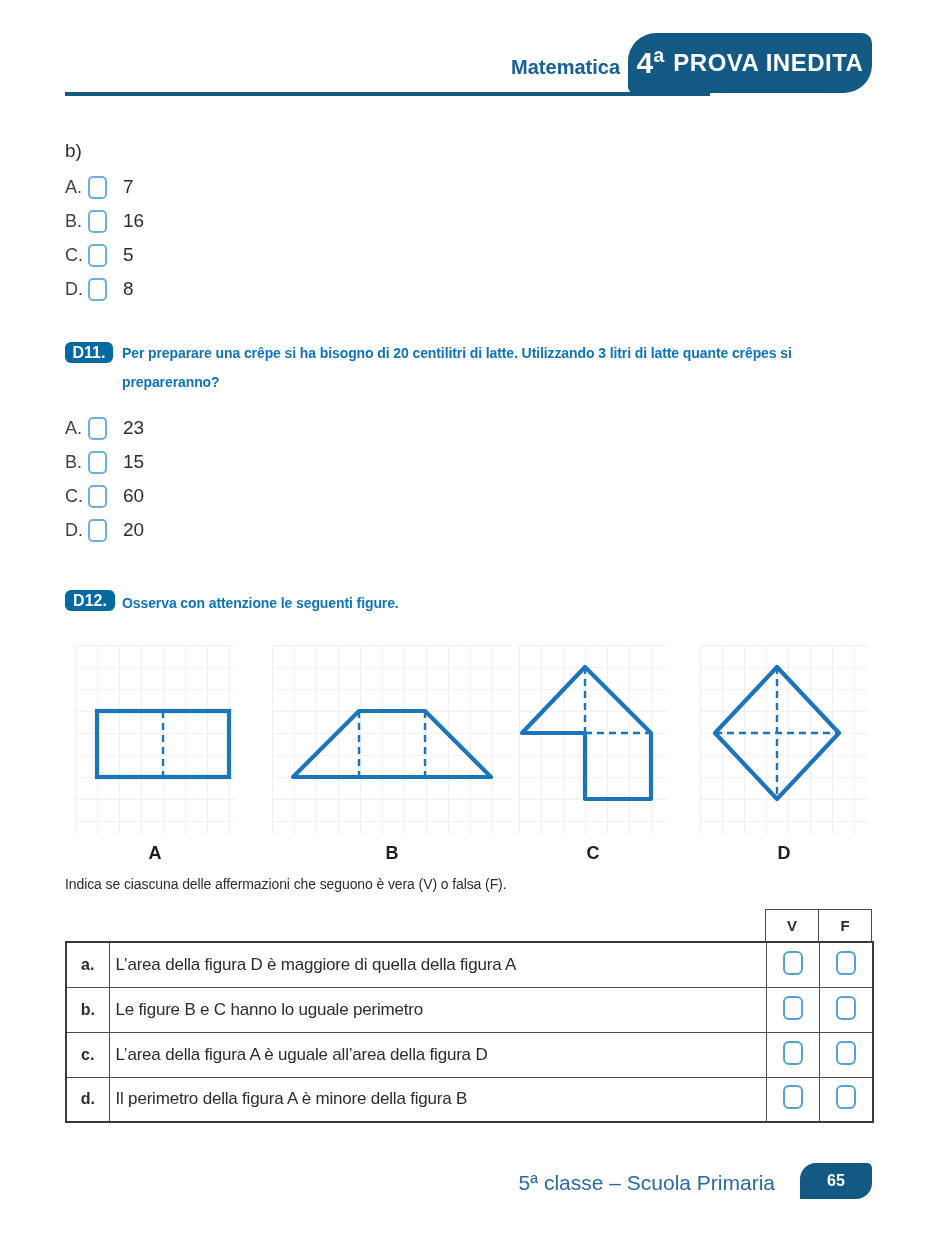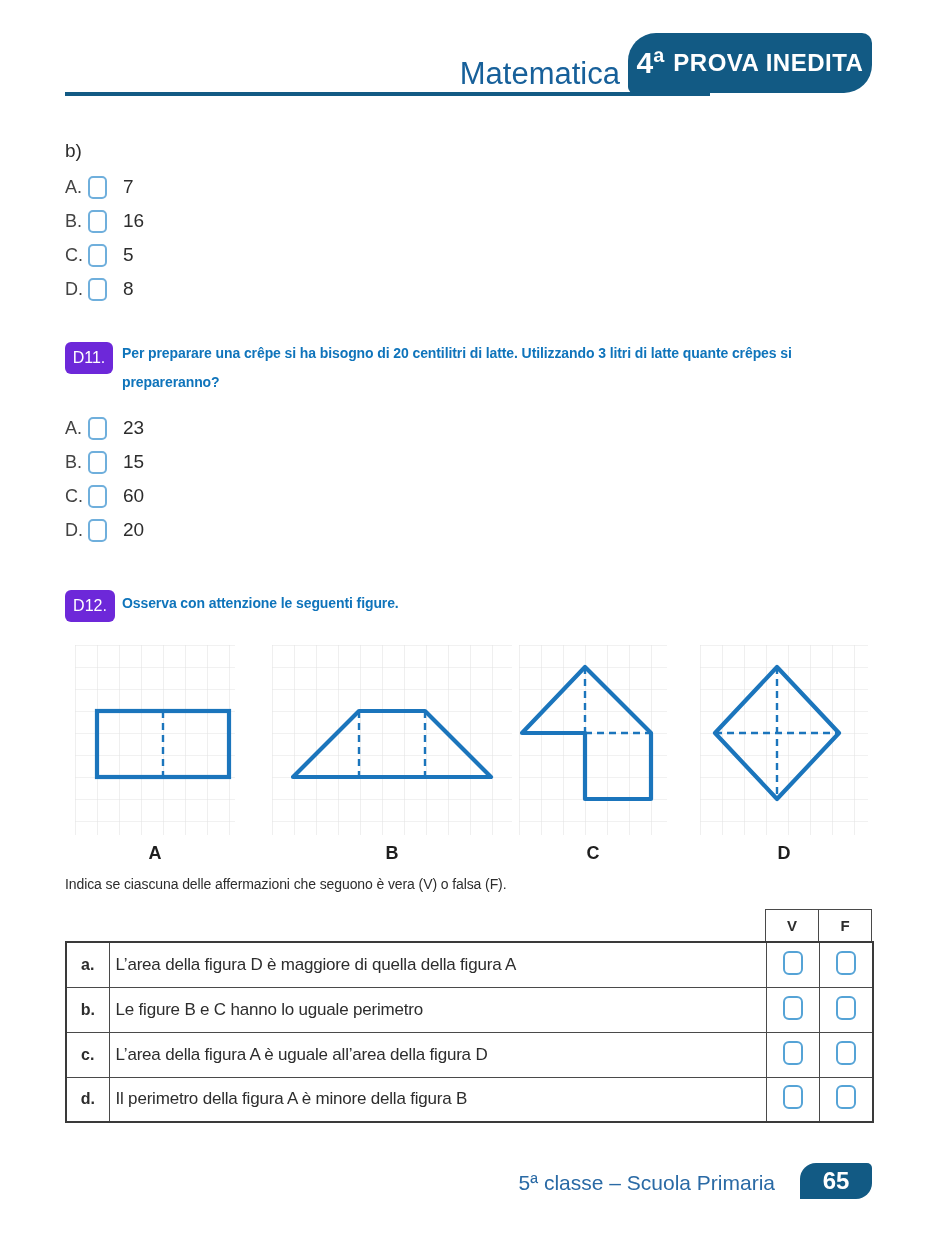--- a/index.html
+++ b/index.html
@@ -1,41 +1,41 @@
 <!DOCTYPE html>
 <html><head>
 <meta charset="utf-8">
 <style>
   html,body{margin:0;padding:0;background:#ffffff;}
   .page{position:relative;width:935px;height:1233px;background:#ffffff;
         font-family:"Liberation Sans", sans-serif;color:#2d2d2d;overflow:hidden;}
 
   
   .hdr-subject{position:absolute;top:56px;left:400px;width:220px;text-align:right;
-               font-size:31px;font-weight:normal;color:#17609а;}
+               font-size:20px;font-weight:bold;color:#17609а;}
   .hdr-subject{color:#17609a;}
   .hdr-rule{position:absolute;left:65px;top:92px;width:645px;height:4px;background:#125a84;}
   .hdr-badge{position:absolute;left:628px;top:33px;width:244px;height:60px;background:#125a84;
              border-radius:28px 10px 28px 6px;display:flex;align-items:center;justify-content:center;
              gap:9px;color:#ffffff;}
   .hdr-badge .num{font-size:30px;font-weight:bold;}
   .hdr-badge .lbl{font-size:24px;font-weight:bold;letter-spacing:.5px;}
 
   
   .q-label{position:absolute;left:65px;top:140px;font-size:19px;}
   .q-text{position:absolute;left:100px;top:140px;width:720px;font-size:19px;letter-spacing:-.2px;}
 
   .opt{position:absolute;left:65px;display:flex;align-items:center;height:24px;}
   .opt .letter{width:23px;font-size:18px;color:#434343;}
   .checkbox{display:inline-block;width:15px;height:19px;border:2px solid #6fafdc;
             border-radius:5px;background:#fff;box-sizing:content-box;}
   .opt .value{margin-left:16px;font-size:19px;color:#2d2d2d;}
 
-  .d-badge{position:absolute;left:65px;height:32px;background:#6d28d9;border-radius:6px;
-           color:#fff;font-weight:normal;font-size:16px;display:flex;align-items:center;
+  .d-badge{position:absolute;left:65px;height:21px;background:#0369a1;border-radius:6px;
+           color:#fff;font-weight:bold;font-size:16px;display:flex;align-items:center;
            justify-content:center;}
   .d-text{position:absolute;left:122px;color:#0f74bb;font-weight:bold;font-size:14px;
           line-height:29px;letter-spacing:-.1px;}
 
   
   .panel{position:absolute;top:645px;}
   .fig-label{position:absolute;top:843px;font-weight:bold;font-size:18px;color:#1e1e1e;text-align:center;}
 
   .instruction{position:absolute;left:65px;top:876px;width:800px;font-size:14px;letter-spacing:-.1px;}
 
@@ -51,21 +51,21 @@
   table.tf td{border:1.2px solid #4a4a4a;height:45px;box-sizing:border-box;}
   td.lab{text-align:center;font-weight:bold;font-size:16px;}
   td.stm{padding-left:6px;font-size:17px;letter-spacing:-.2px;}
   td.chk{text-align:center;}
   .checkbox.tbl{width:16px;height:20px;border:2px solid #55a3d6;border-radius:6px;}
 
   
   .footer-text{position:absolute;left:400px;top:1171px;width:375px;text-align:right;
                font-size:21px;color:#2a6aa5;}
   .page-badge{position:absolute;left:800px;top:1163px;width:72px;height:36px;background:#125a84;
-              border-radius:16px 5px 16px 0;color:#fff;font-weight:bold;font-size:24px;
+              border-radius:16px 5px 16px 0;color:#fff;font-weight:bold;font-size:16px;
               display:flex;align-items:center;justify-content:center;}
 </style>
 </head>
 <body>
 
 <div class="page">
 
   <div class="hdr-subject">Matematica</div>
   <div class="hdr-rule"></div>
   <div class="hdr-badge">

